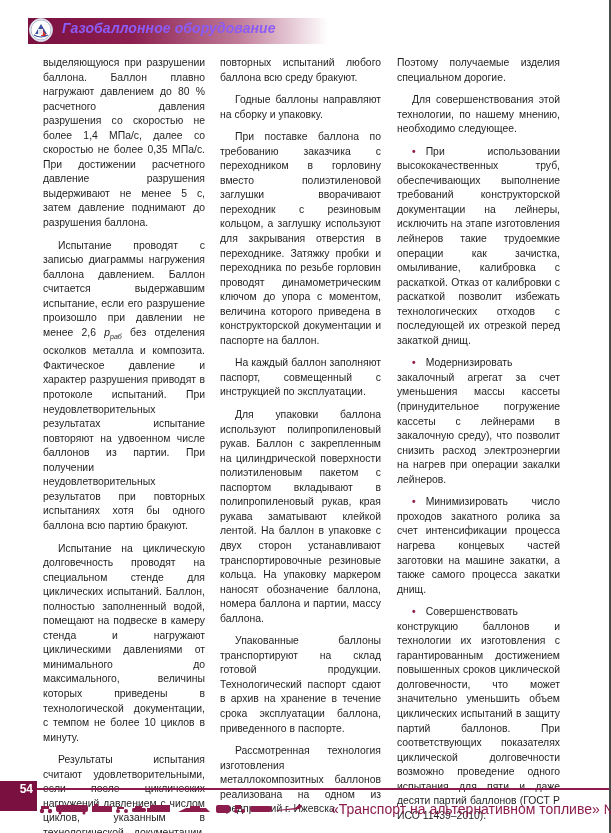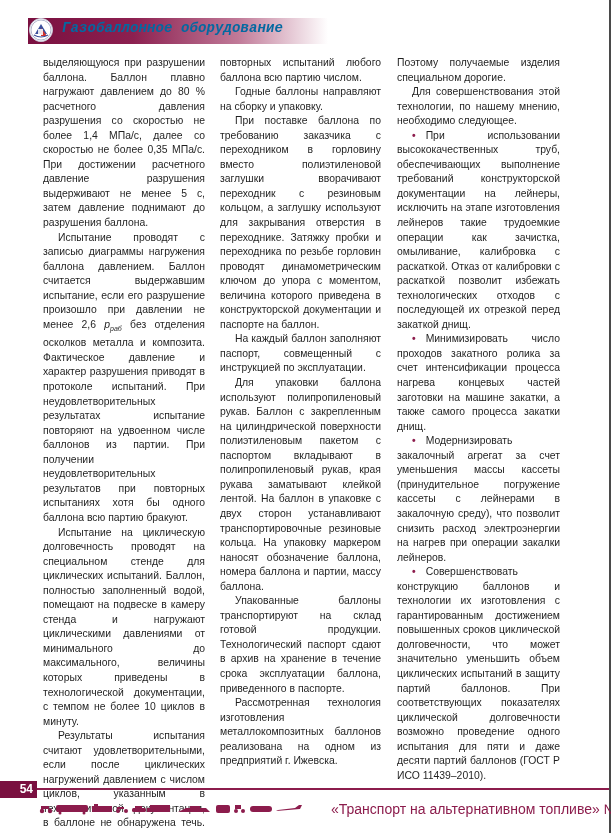--- a/index.html
+++ b/index.html
@@ -17,42 +17,42 @@
     background: linear-gradient(to right, #7a1040 0%, #8c2050 35%, #c07a98 70%, #ffffff 100%);
   }
   .logo {
     position: absolute; left: 29px; top: 18px; width: 24px; height: 24px;
     border-radius: 50%; background: #ffffff; border: 1px solid #c8c8d8;
     box-sizing: border-box; overflow: hidden;
   }
   .logo svg { display: block; }
   .header-title {
     position: absolute; left: 62px; top: 20px;
-    font-family: Liberation Mono, monospace; font-style: italic; font-weight: bold;
-    font-size: 14px; color: #0369a1; letter-spacing: 0.1px; white-space: nowrap;
+    font-family: Liberation Sans, sans-serif; font-style: italic; font-weight: bold;
+    font-size: 14px; color: #8b5cf6; letter-spacing: 0.1px; white-space: nowrap;
   }
   .col {
     position: absolute; top: 56px;
     font-size: 10.4px; line-height: 14.55px; text-align: justify;
   }
   .col1 { left: 43px; width: 162px; }
   .col2 { left: 220px; width: 161px; }
   .col3 { left: 397px; width: 163px; }
   .col p { margin: 0; text-indent: 0; }
   .col p.ind { text-indent: 15px; }
-  .col p + p { margin-top: 0; }
+  .col p + p { margin-top: 8px; }
   .bullet { color: #8c1c4c; font-weight: bold; margin-right: 10px; }
   .sub { font-size: 7px; vertical-align: -3px; font-style: italic; }
   .it { font-style: italic; }
   .footer-rule {
     position: absolute; left: 36px; top: 788px; width: 573px; height: 2px;
     background: #8c1c4c;
   }
   .page-num-box {
-    position: absolute; left: 0; top: 781px; width: 37px; height: 17px;
+    position: absolute; left: 0; top: 781px; width: 37px; height: 30px;
     background: #7a1040;
   }
   .page-num {
     position: absolute; right: 4px; top: 1px; color: #ffffff;
     font-size: 12px; font-weight: bold;
   }
   .vehicles {
     position: absolute; left: 38px; top: 801px; width: 265px; height: 12px;
   }
   .journal-ref {
@@ -78,36 +78,36 @@
 <div class="header-title">Газобаллонное оборудование</div>
 
 <div class="col col1">
   <p>выделяющуюся при разрушении баллона. Баллон плавно нагружают давлением до 80 % расчетного давления разрушения со скоростью не более 1,4 МПа/с, далее со скоростью не более 0,35 МПа/с. При достижении расчетного давление разрушения выдерживают не менее 5 с, затем давление поднимают до разрушения баллона.</p>
   <p class="ind"><span>Испытание проводят с записью диаграммы нагружения баллона давлением. Баллон считается выдержавшим испытание, если его разрушение произошло при давлении не менее 2,6 </span><span class="it">p</span><span class="sub">раб</span><span> без отделения осколков металла и композита. Фактическое давление и характер разрушения приводят в протоколе испытаний. При неудовлетворительных результатах испытание повторяют на удвоенном числе баллонов из партии. При получении неудовлетворительных результатов при повторных испытаниях хотя бы одного баллона всю партию бракуют.</span></p>
   <p class="ind">Испытание на циклическую долговечность проводят на специальном стенде для циклических испытаний. Баллон, полностью заполненный водой, помещают на подвеске в камеру стенда и нагружают циклическими давлениями от минимального до максимального, величины которых приведены в технологической документации, с темпом не более 10 циклов в минуту.</p>
   <p class="ind">Результаты испытания считают удовлетворительными, если после циклических нагружений давлением с числом циклов, указанным в технологической документации, в баллоне не обнаружена течь. При неудовлетворительном результате проводят повторные испытания на удвоенном числе баллонов из партии. При неудовлетворительных результатах</p>
 </div>
 
 <div class="col col2">
-  <p>повторных испытаний любого баллона всю партию числом.</p>
+  <p>повторных испытаний любого баллона всю среду бракуют.</p>
   <p class="ind">Годные баллоны направляют на сборку и упаковку.</p>
   <p class="ind">При поставке баллона по требованию заказчика с переходником в горловину вместо полиэтиленовой заглушки вворачивают переходник с резиновым кольцом, а заглушку используют для закрывания отверстия в переходнике. Затяжку пробки и переходника по резьбе горловин проводят динамометрическим ключом до упора с моментом, величина которого приведена в конструкторской документации и паспорте на баллон.</p>
   <p class="ind">На каждый баллон заполняют паспорт, совмещенный с инструкцией по эксплуатации.</p>
   <p class="ind">Для упаковки баллона используют полипропиленовый рукав. Баллон с закрепленным на цилиндрической поверхности полиэтиленовым пакетом с паспортом вкладывают в полипропиленовый рукав, края рукава заматывают клейкой лентой. На баллон в упаковке с двух сторон устанавливают транспортировочные резиновые кольца. На упаковку маркером наносят обозначение баллона, номера баллона и партии, массу баллона.</p>
   <p class="ind">Упакованные баллоны транспортируют на склад готовой продукции. Технологический паспорт сдают в архив на хранение в течение срока эксплуатации баллона, приведенного в паспорте.</p>
   <p class="ind">Рассмотренная технология изготовления металлокомпозитных баллонов реализована на одном из предприятий г. Ижевска.</p>
 
 </div>
 
 <div class="col col3">
   <p>Поэтому получаемые изделия специальном дорогие.</p>
   <p class="ind">Для совершенствования этой технологии, по нашему мнению, необходимо следующее.</p>
   <p class="ind"><span class="bullet">•</span><span>При использовании высококачественных труб, обеспечивающих выполнение требований конструкторской документации на лейнеры, исключить на этапе изготовления лейнеров такие трудоемкие операции как зачистка, омыливание, калибровка с раскаткой. Отказ от калибровки с раскаткой позволит избежать технологических отходов с последующей их отрезкой перед закаткой днищ.</span></p>
+  <p class="ind"><span class="bullet">•</span><span>Модернизировать закалочный агрегат за счет уменьшения массы кассеты (принудительное погружение кассеты с лейнерами в закалочную среду), что позволит снизить расход электроэнергии на нагрев при операции закалки лейнеров.</span></p>
   <p class="ind"><span class="bullet">•</span><span>Минимизировать число проходов закатного ролика за счет интенсификации процесса нагрева концевых частей заготовки на машине закатки, а также самого процесса закатки днищ.</span></p>
-  <p class="ind"><span class="bullet">•</span><span>Модернизировать закалочный агрегат за счет уменьшения массы кассеты (принудительное погружение кассеты с лейнерами в закалочную среду), что позволит снизить расход электроэнергии на нагрев при операции закалки лейнеров.</span></p>
   <p class="ind"><span class="bullet">•</span><span>Совершенствовать конструкцию баллонов и технологии их изготовления с гарантированным достижением повышенных сроков циклической долговечности, что может значительно уменьшить объем циклических испытаний в защиту партий баллонов. При соответствующих показателях циклической долговечности возможно проведение одного испытания для пяти и даже десяти партий баллонов (ГОСТ Р ИСО 11439–2010).</span></p>
 
 </div>
 
 <div class="footer-rule"></div>
 <div class="page-num-box">
   <span class="page-num">54</span>
 </div>
 
 <div class="vehicles">

